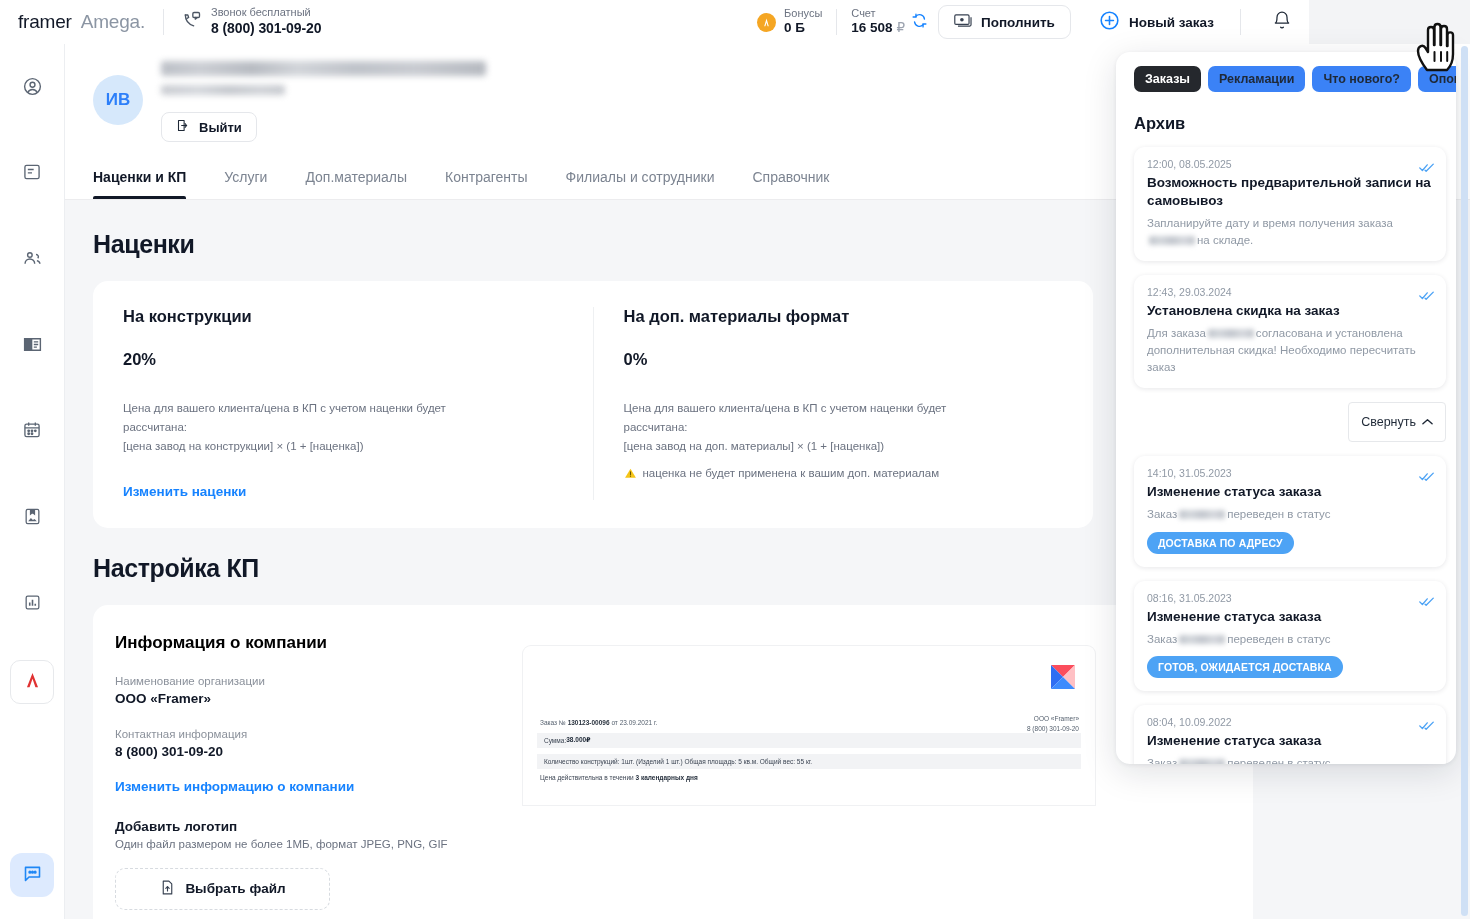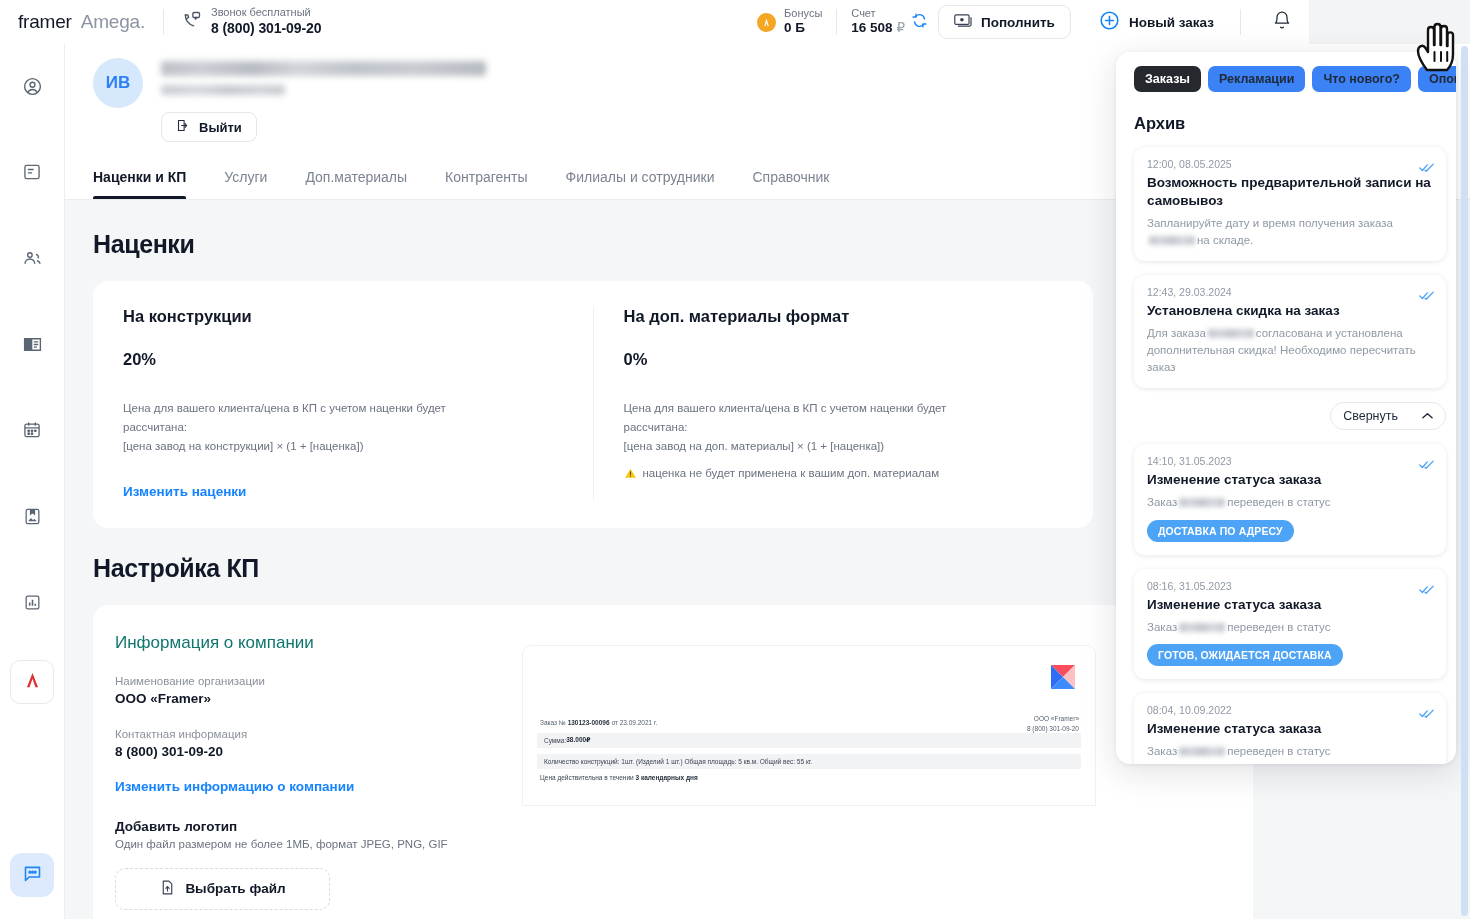--- a/index.html
+++ b/index.html
@@ -71,21 +71,21 @@
     width: 44px; height: 44px; border-radius: 12px; background: #ddeafe;
     display: flex; align-items: center; justify-content: center; cursor: pointer;
   }
 
   
   .main {
     position: absolute; top: 44px; left: 65px; width: 1405px; height: 875px;
     background: #f5f6f8; overflow: hidden;
   }
   .profile-area { background: #fff; padding: 14px 0 0 0; }
-  .profile-row { display: flex; gap: 18px; padding: 0 0 0 28px; }
+  .profile-row { display: flex; gap: 18px; padding: 0 0 0 28px; align-items: center; }
   .avatar {
     width: 50px; height: 50px; border-radius: 50%; background: #d6e8fb;
     display: flex; align-items: center; justify-content: center;
     color: #2d7ff9; font-size: 17px; font-weight: 700; flex: none;
   }
   .blurname {
     height: 15px; width: 325px; border-radius: 3px; margin-top: 3px;
     background: linear-gradient(90deg,#b9bdc4 0%,#c9ccd2 12%,#b4b8bf 28%,#cfd2d7 42%,#bcc0c7 60%,#c6c9cf 78%,#b2b6bd 100%);
     filter: blur(3.4px); opacity: .95;
   }
@@ -124,21 +124,21 @@
   .mk-value { font-size: 16.5px; font-weight: 700; color: #111827; margin-top: 24px; }
   .mk-desc { font-size: 11.5px; color: #6b7280; line-height: 1.65; margin-top: 30px; }
   .mk-warn { font-size: 11.5px; color: #6b7280; margin-top: 11px; display: flex; gap: 6px; align-items: flex-start; }
   .link {
     display: inline-block; color: #1683ff; font-size: 13.5px; font-weight: 700;
     cursor: pointer; margin-top: 28px;
   }
 
   .kp-card { width: 1160px; padding: 28px 30px 34px 22px; display: flex; gap: 28px; min-height: 330px; }
   .kp-left { width: 380px; }
-  .kp-head { font-size: 17px; font-weight: 400; color: #0f766e; }
+  .kp-head { font-size: 17px; font-weight: 700; color: #000000; }
   .fld-label { font-size: 11.5px; color: #8b919b; margin-top: 22px; }
   .fld-value { font-size: 13.5px; font-weight: 700; color: #111827; margin-top: 4px; }
   .sub-head { font-size: 13.5px; font-weight: 700; color: #111827; margin-top: 24px; }
   .sub-note { font-size: 11.5px; color: #6b7280; margin-top: 4px; }
   .file-btn {
     margin-top: 18px; width: 215px; height: 42px; border: 1px dashed #d7dbe0; border-radius: 10px;
     background: #fff; display: flex; align-items: center; justify-content: center; gap: 9px;
     font-size: 13.5px; font-weight: 700; color: #111827; cursor: pointer;
   }
 
@@ -194,22 +194,22 @@
     filter: blur(2.4px); margin: 0 2px;
   }
   .dblcheck { position: absolute; right: 12px; top: 12px; }
   .status-badge {
     display: inline-block; margin-top: 9px; background: #4da3f5; color: #fff;
     font-size: 10.5px; font-weight: 700; border-radius: 14px; padding: 5px 11px;
     letter-spacing: .1px;
   }
   .collapse-row { display: flex; justify-content: flex-end; padding: 0 0 14px 0; }
   .collapse-btn {
-    display: inline-flex; align-items: center; gap: 24px; height: 28px; padding: 0 12px;
-    border: 1px solid #e6e8eb; border-radius: 14px; background: #fff;
+    display: inline-flex; align-items: center; gap: 6px; height: 40px; padding: 0 12px;
+    border: 1px solid #e6e8eb; border-radius: 4px; background: #fff;
     font-size: 12.5px; font-weight: 400; color: #1f2937; cursor: pointer;
   }
 
   
   .page-scroll {
     position: absolute; right: 2px; top: 46px; width: 7px; height: 870px;
     background: #cfe0f5; border-radius: 4px; z-index: 60; cursor: pointer;
   }
 
   

